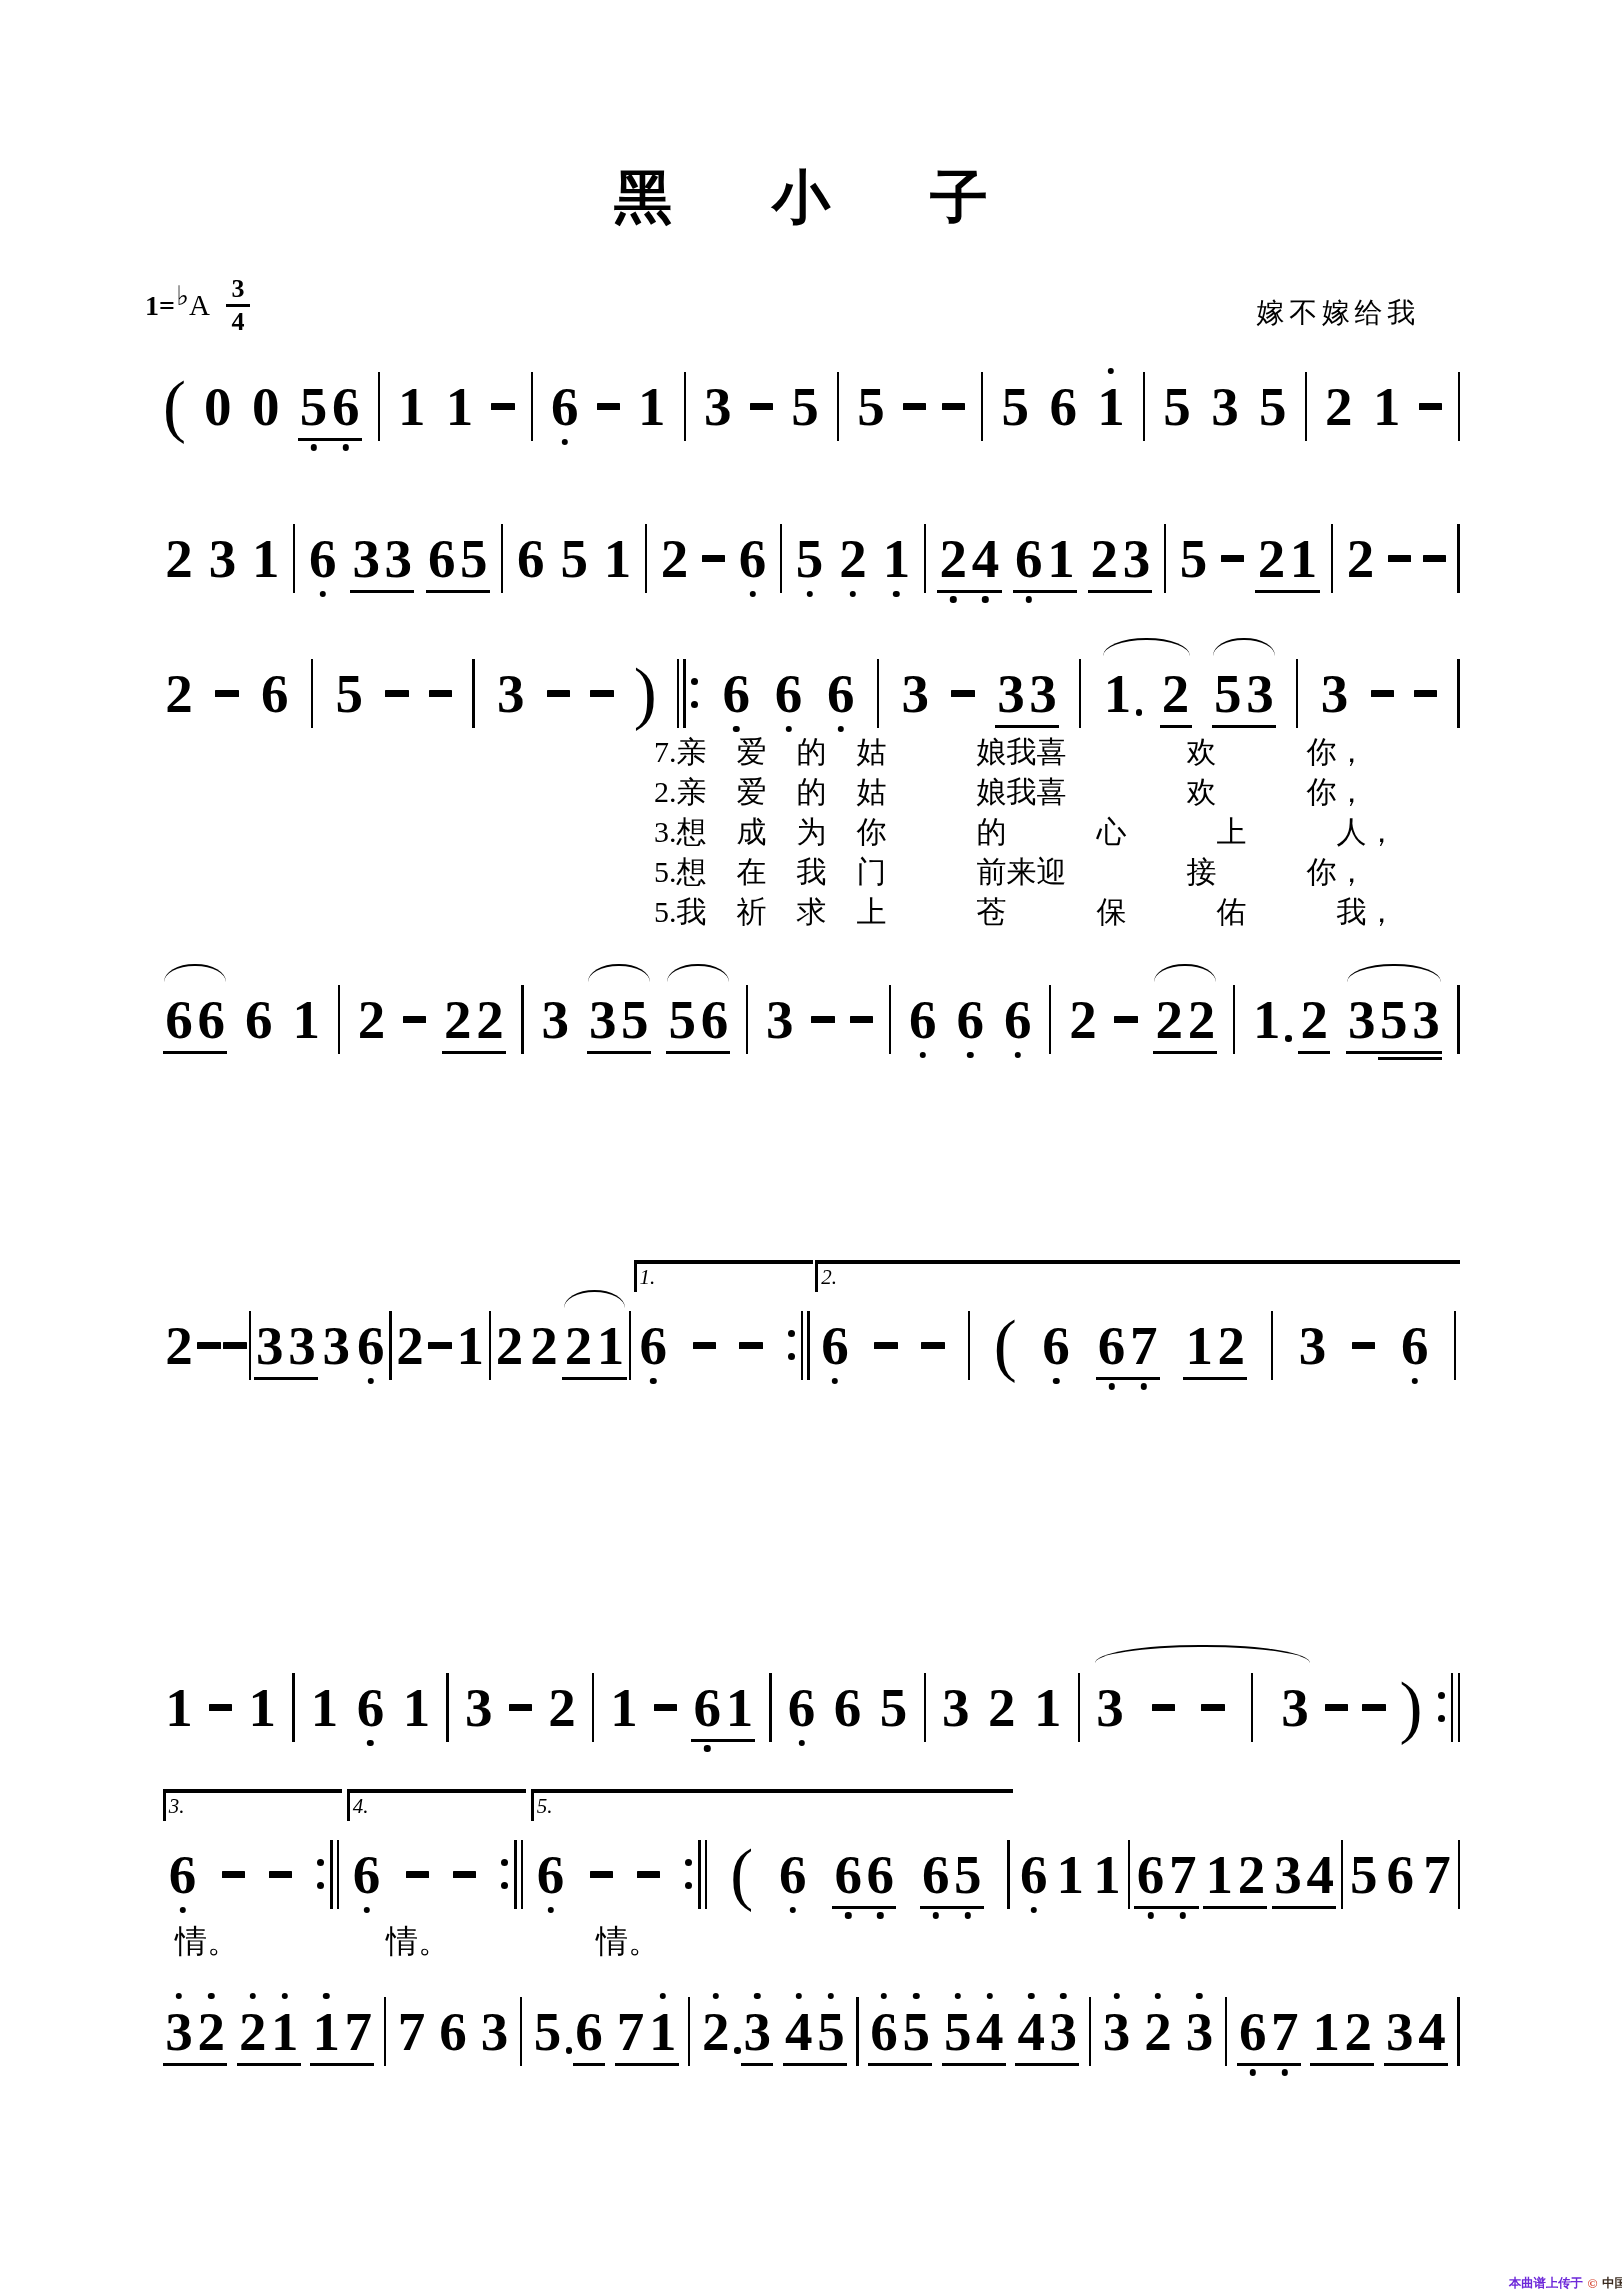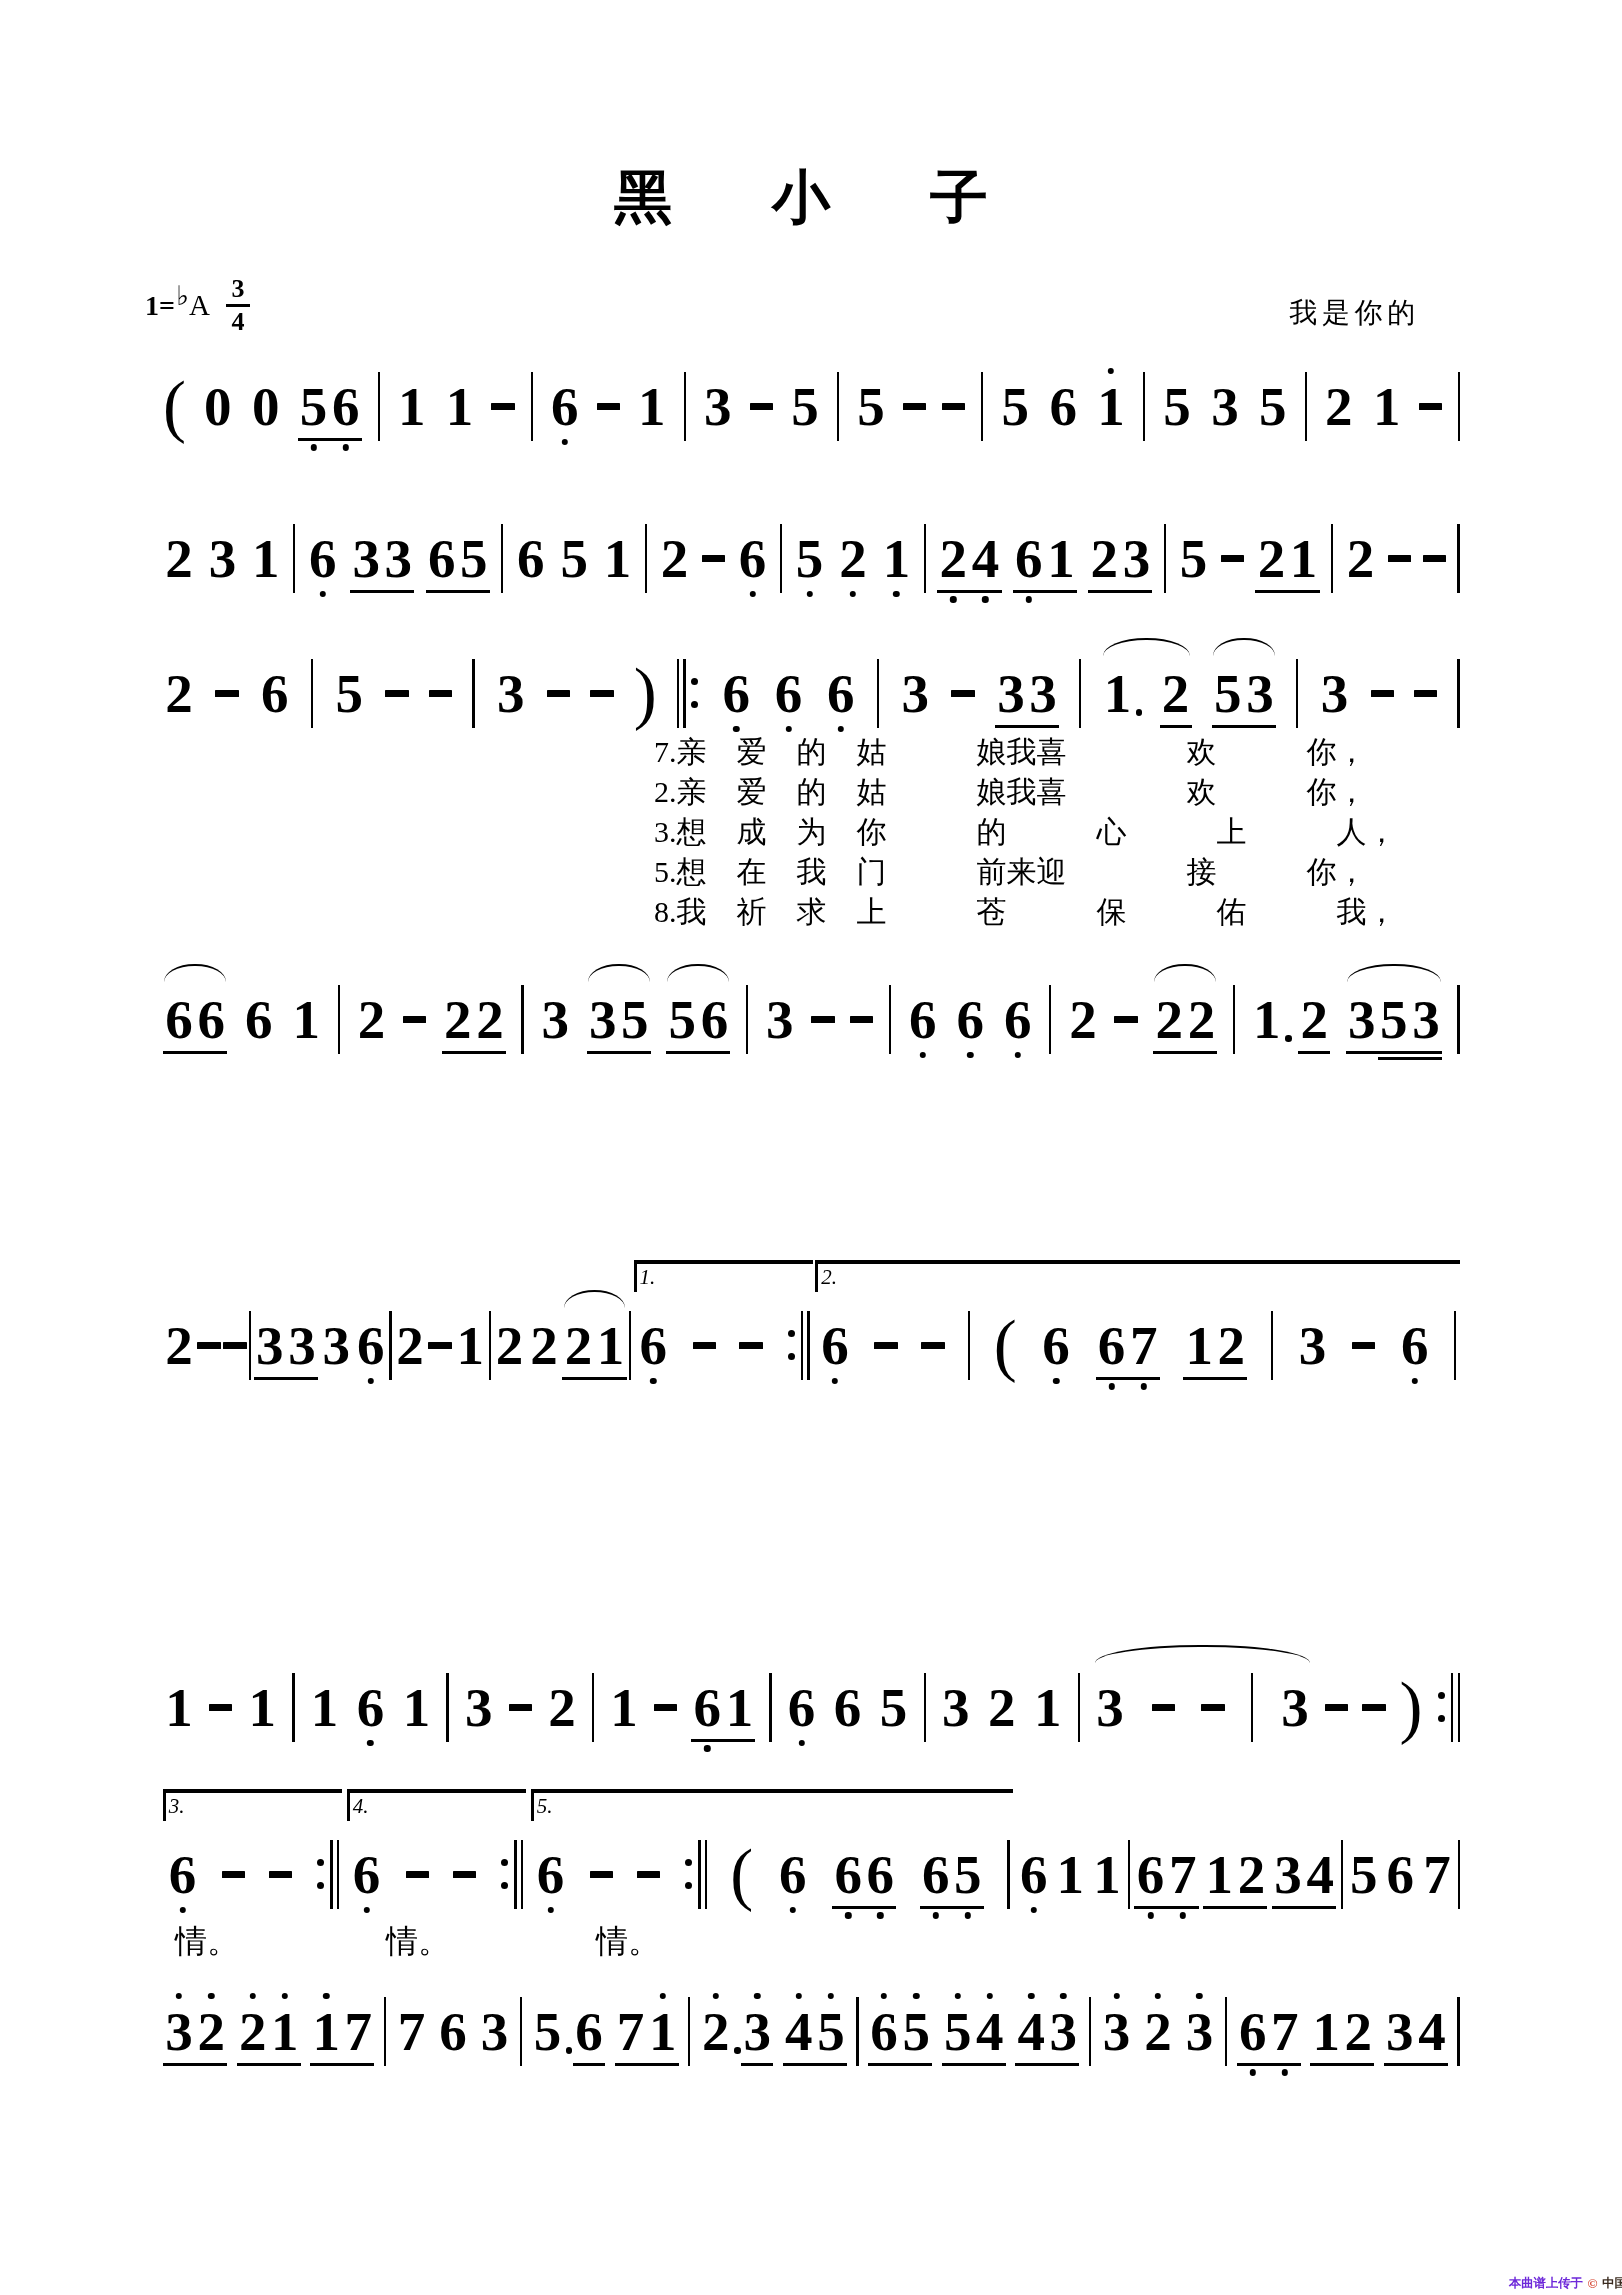--- a/index.html
+++ b/index.html
@@ -71,21 +71,21 @@
       <span class="ks-tonic">=</span>
       <span class="ks-flat">♭</span>
       <span class="ks-key">A</span>
     <span class="frac">
       <span class="frac-n">3</span>
       <span class="frac-bar"></span>
       <span class="frac-n">4</span>
     </span>
   </div>
 
-  <div id="source">我是你的</div>
+  <div id="source">嫁不嫁给我</div>
 
   <div id="score">
       <div class="music-line" style="top: 362px;">
         <span class="paren">(</span>
         <span class="note">
           <span class="digit">0</span>
         </span>
         <span class="note">
           <span class="digit">0</span>
         </span>
@@ -1017,21 +1017,21 @@
           </span>
           <span class="note">
             <span class="digit">4</span>
             <span class="ul" style="bottom: -7.6px;"></span>
           </span>
         </span>
         <span class="bar"></span>
       </div>
     </div>
 
-  <div id="lyrics-a" class="lyrics"><div>7.亲　爱　的　姑　　　娘我喜　　　　欢　　　你，</div><div>2.亲　爱　的　姑　　　娘我喜　　　　欢　　　你，</div><div>3.想　成　为　你　　　的　　　心　　　上　　　人，</div><div>5.想　在　我　门　　　前来迎　　　　接　　　你，</div><div>8.我　祈　求　上　　　苍　　　保　　　佑　　　我，</div></div>
+  <div id="lyrics-a" class="lyrics"><div>7.亲　爱　的　姑　　　娘我喜　　　　欢　　　你，</div><div>2.亲　爱　的　姑　　　娘我喜　　　　欢　　　你，</div><div>3.想　成　为　你　　　的　　　心　　　上　　　人，</div><div>5.想　在　我　门　　　前来迎　　　　接　　　你，</div><div>5.我　祈　求　上　　　苍　　　保　　　佑　　　我，</div></div>
 
   <span id="lyd0" class="lyric-d">情。</span>
   <span id="lyd1" class="lyric-d">情。</span>
   <span id="lyd2" class="lyric-d">情。</span>
 
 
   <div id="watermark">
     <span class="wm-prefix">本曲谱上传于</span>
     <span class="wm-logo">©</span>
     <span><span class="wm-dark">中国</span></span>

